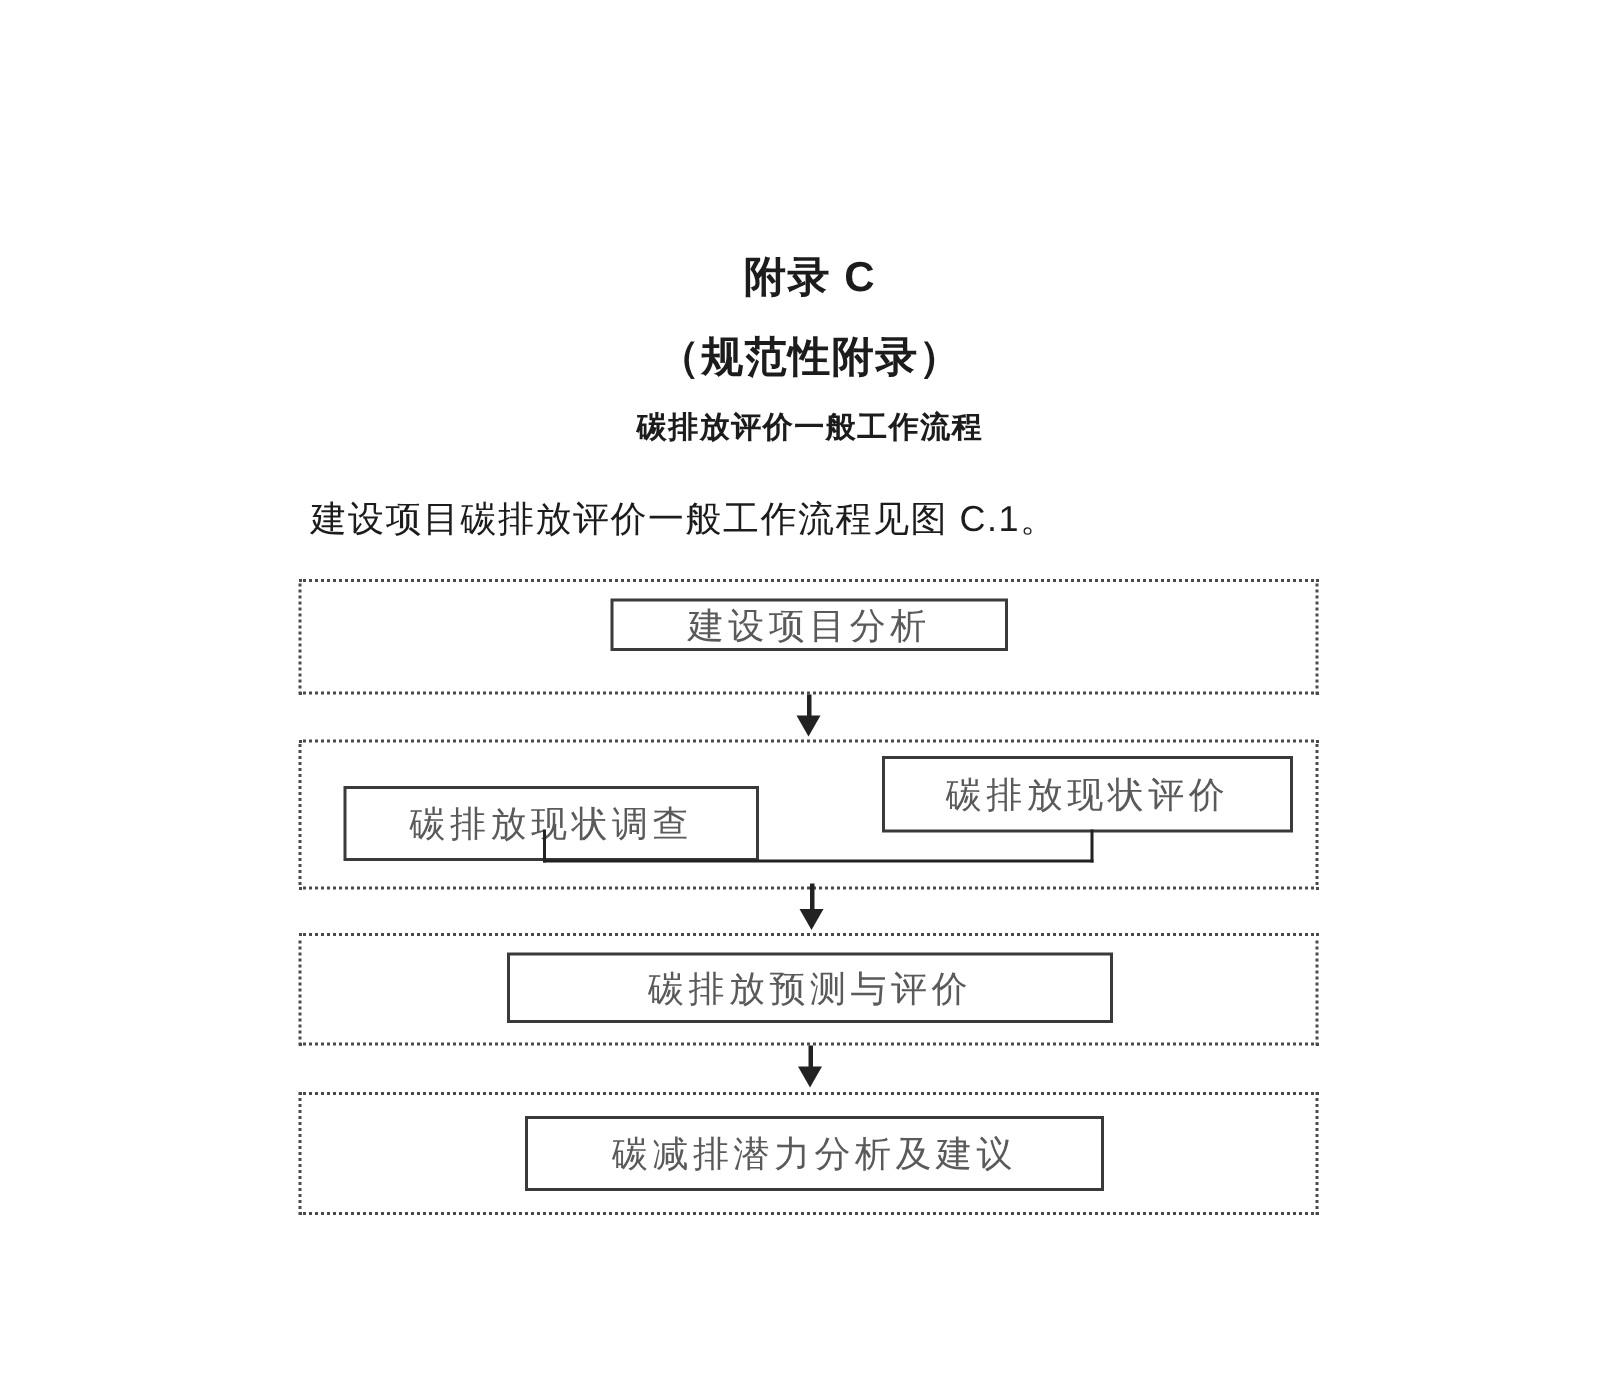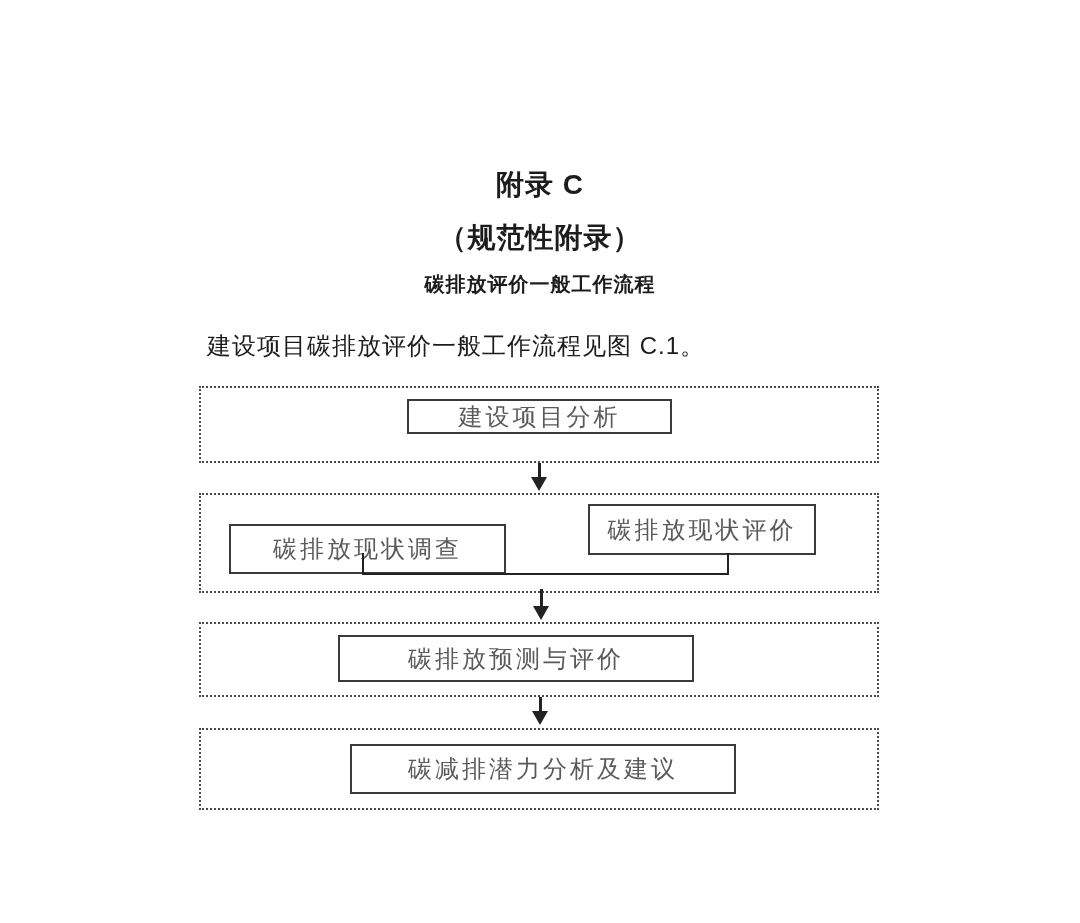--- a/index.html
+++ b/index.html
@@ -74,22 +74,22 @@
     justify-content: center;
     font-family: "Liberation Serif", "DejaVu Serif", serif;
     font-size: 24px;
     font-weight: 400;
     color: #5a5a5a;
     letter-spacing: 3px;
     white-space: nowrap;
   }
   .box-a  { left: 407px; top: 399px; width: 265px; height: 35px; }
   .box-b1 { left: 229px; top: 524px; width: 277px; height: 50px; }
-  .box-b2 { left: 588px; top: 504px; width: 228px; height: 51px; }
-  .box-c  { left: 338px; top: 635px; width: 356px; height: 47px; }
+  .box-b2 { left: 588px; top: 504px; width: 274px; height: 51px; }
+  .box-c  { left: 338px; top: 635px; width: 404px; height: 47px; }
   .box-d  { left: 350px; top: 744px; width: 386px; height: 50px; font-family: Liberation Mono, monospace; }
 
   .connector {
     position: absolute;
     background: #222222;
   }
   .conn-v1 { left: 362px; top: 553px; width: 2px;  height: 22px; }
   .conn-v2 { left: 727px; top: 553px; width: 2px;  height: 22px; }
   .conn-h  { left: 362px; top: 573px; width: 367px; height: 2px; }
 

